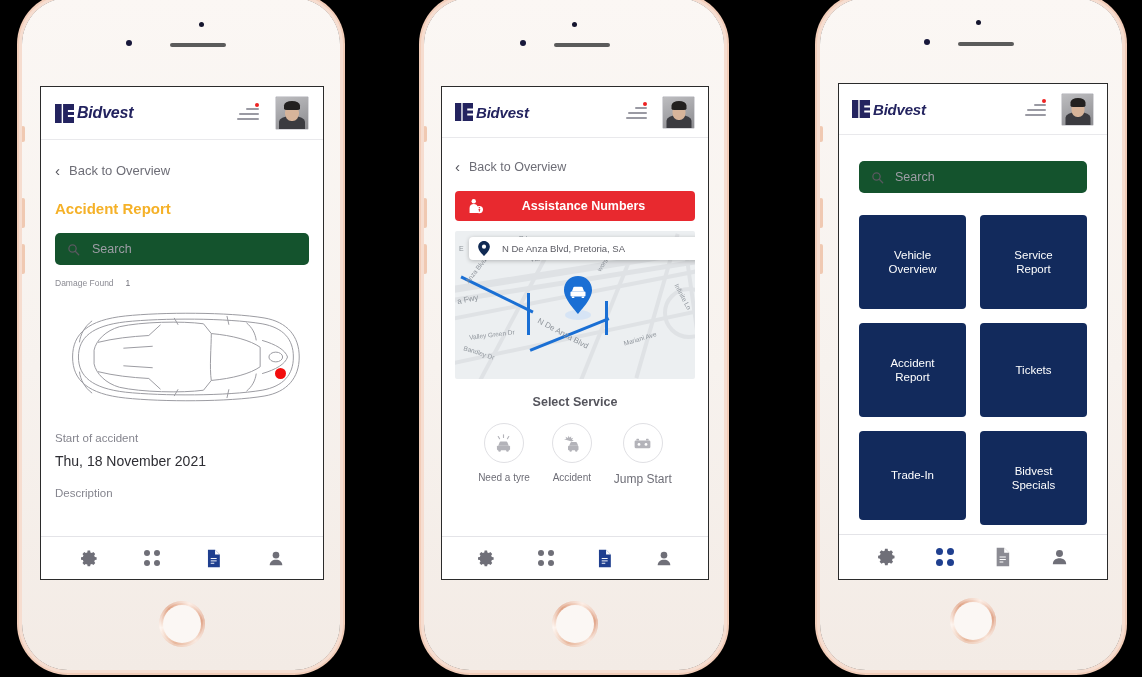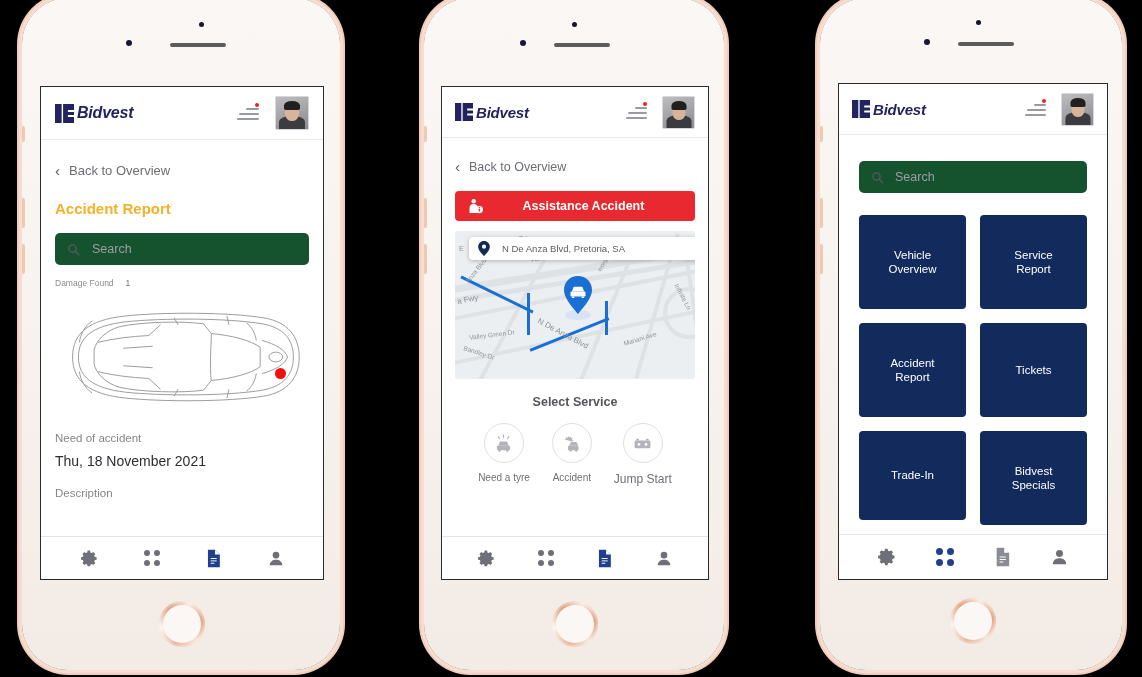--- a/index.html
+++ b/index.html
@@ -193,21 +193,21 @@
               <path d="M38 18 C30 24 26 32 25 40"></path>
               <path d="M38 92 C30 86 26 78 25 70"></path>
               <path d="M176 13 L178 22"></path>
               <path d="M176 97 L178 88"></path>
             </g>
           </svg>
           <span class="dmg" style="left:220px;top:66px;width:11px;height:11px;"></span>
         </div>
 
         <div style="margin-top:18px;">
-          <div class="label" style="font-size:11.5px;">Need  of accident</div>
+          <div class="label" style="font-size:11.5px;">Start  of accident</div>
           <div class="value" style="font-size:14px;margin-top:9px;">Thu, 18 November 2021</div>
         </div>
 
         <div class="label" style="font-size:11.5px;margin-top:18px;">Description</div>
       </div>
 
       <div class="tabbar" style="height:42px;padding:0 16px;">
         <div class="tab">
           <svg width="19" height="19" viewBox="0 0 24 24">
             <path fill="#6f6f78" d="M12 8.3a3.7 3.7 0 100 7.4 3.7 3.7 0 000-7.4zm0 5.6a1.9 1.9 0 110-3.8 1.9 1.9 0 010 3.8z"></path>
@@ -287,21 +287,21 @@
         </div>
 
         <div class="assist" style="margin-top:16px;height:30px;padding:0 12px;font-size:12.5px;">
           <svg width="17" height="17" viewBox="0 0 24 24">
             <circle cx="9.5" cy="4.6" r="3.1" fill="#fff"></circle>
             <path fill="#fff" d="M3.6 21v-7c0-3.3 2.6-5.4 5.9-5.4s5.9 2.1 5.9 5.4v7z"></path>
             <circle cx="17.4" cy="16.4" r="5.2" fill="#fff"></circle>
             <circle cx="17.4" cy="13.6" r="1" fill="#e8292f"></circle>
             <rect x="16.7" y="15.2" width="1.5" height="4.1" rx=".7" fill="#e8292f"></rect>
           </svg>
-          <span class="lbl">Assistance Accident</span>
+          <span class="lbl">Assistance Numbers</span>
         </div>
 
         <div class="map" style="margin-top:10px;height:148px;border-radius:2px;">
 
           <div class="roadg" style="left:-20px;top:34px;width:300px;height:7px;transform:rotate(-9deg);"></div>
           <div class="roadg" style="left:-20px;top:46px;width:300px;height:5px;transform:rotate(-9deg);"></div>
           <div class="roadg" style="left:-30px;top:60px;width:320px;height:4px;transform:rotate(-11deg);"></div>
           <div class="roadg" style="left:-10px;top:100px;width:300px;height:4px;transform:rotate(-12deg);"></div>
           <div class="roadg" style="left:150px;top:10px;width:4px;height:150px;transform:rotate(22deg);"></div>
           <div class="roadg" style="left:200px;top:0px;width:4px;height:150px;transform:rotate(16deg);"></div>

